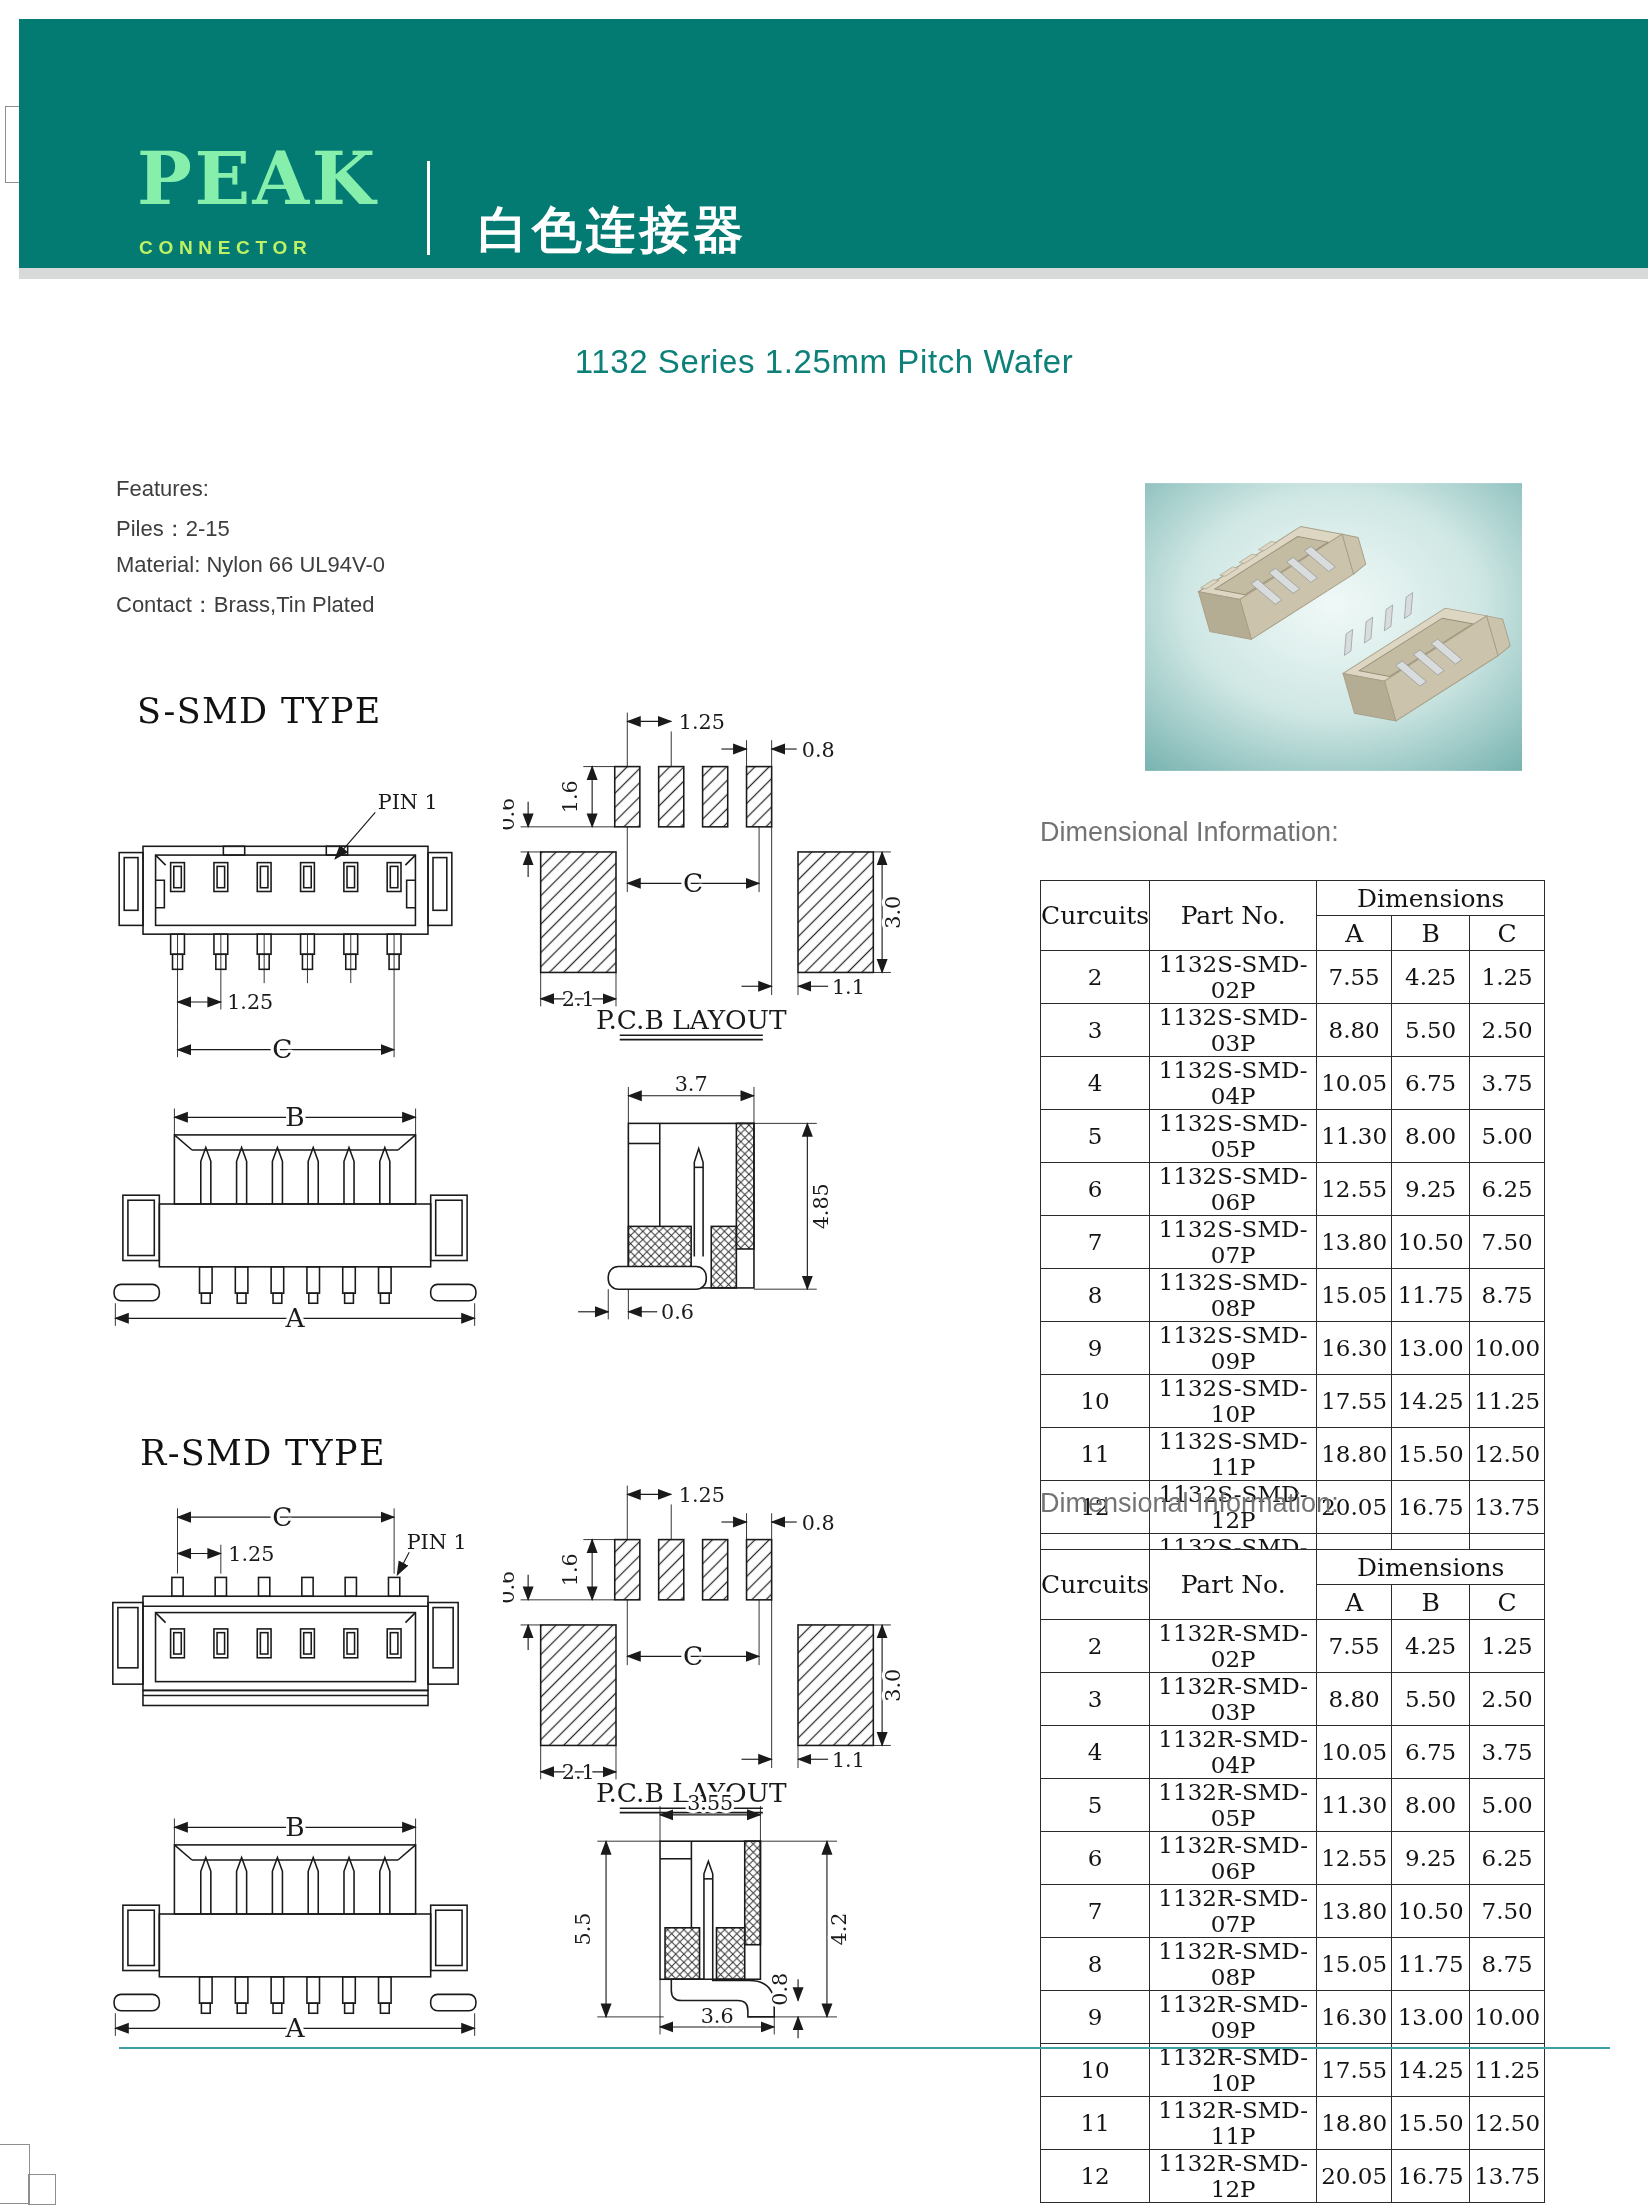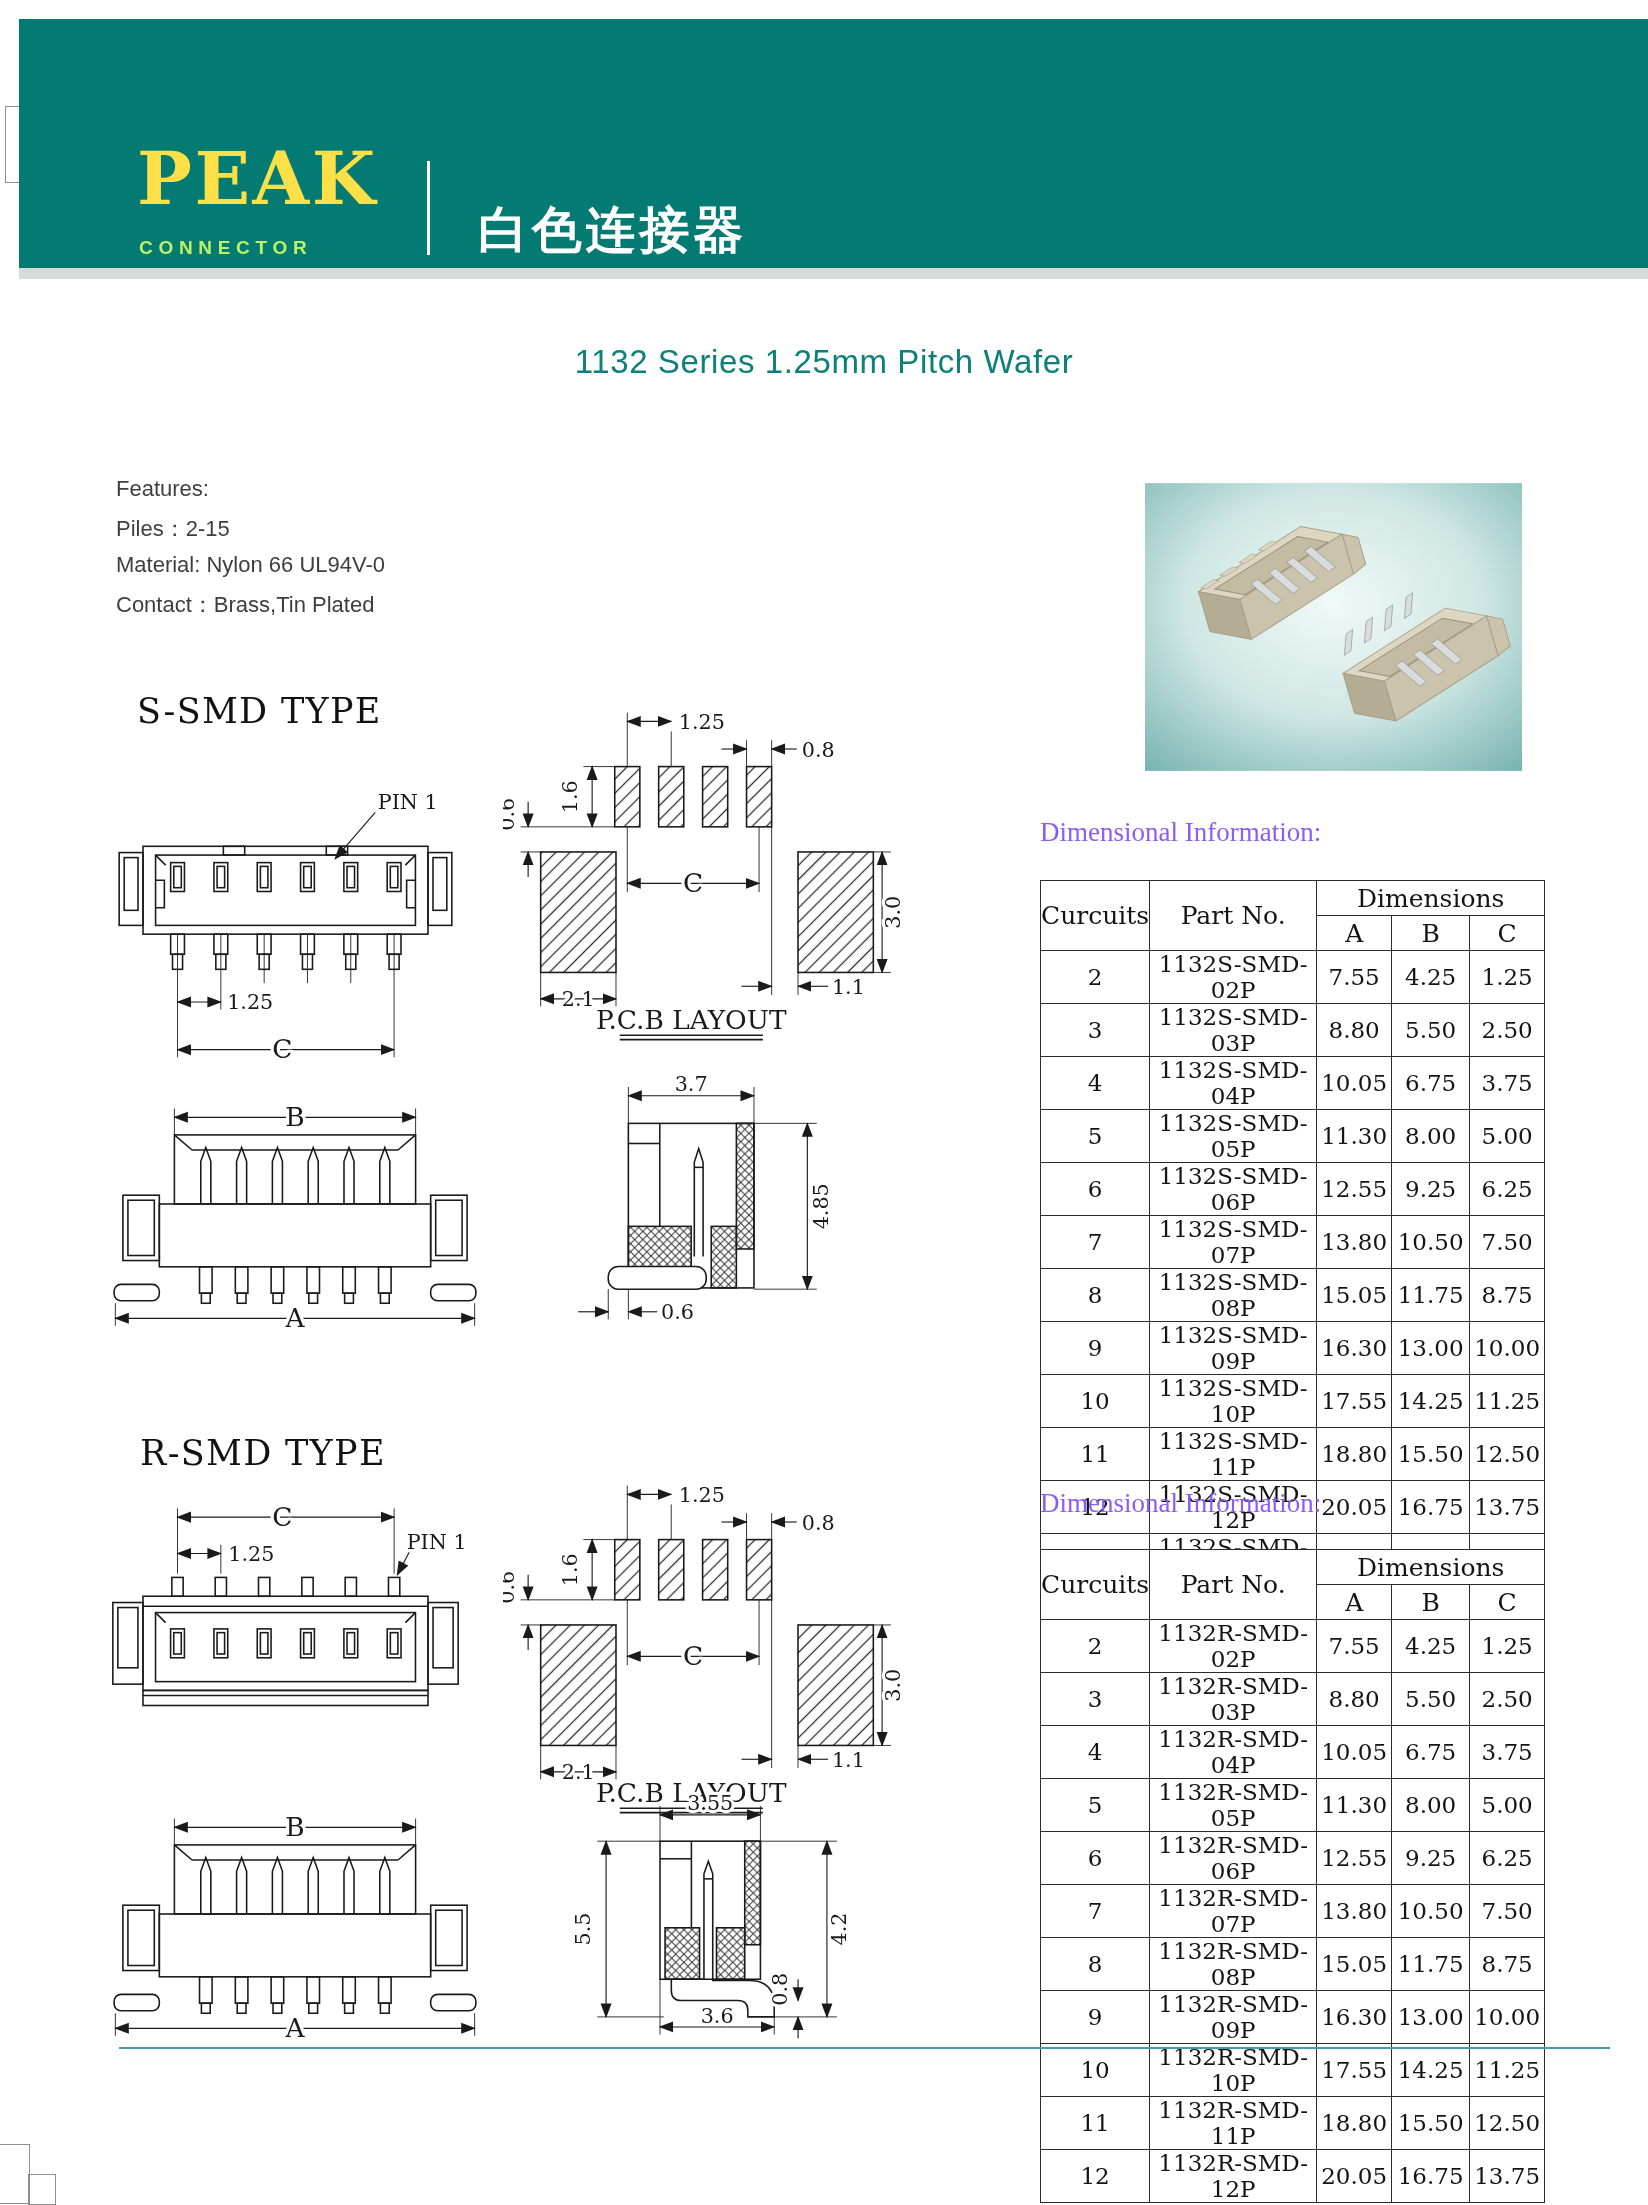--- a/index.html
+++ b/index.html
@@ -2,37 +2,37 @@
 <html style="font-size:10px"><head>
 <meta charset="utf-8">
 <style>
   html,body{margin:0;padding:0;background:#ffffff;}
   .page{position:relative;width:1648px;height:2205px;background:#fff;overflow:hidden;
         font-family:"Liberation Sans",sans-serif;color:#1a1a1a;}
   
   .band{position:absolute;left:19px;top:19px;right:0;height:249px;}
   .graybar{position:absolute;left:19px;top:268px;right:0;height:10.7px;background:#d8dada;}
   .brand{position:absolute;left:118px;top:123px;font-family:"DejaVu Serif",serif;
-         font-weight:bold;font-size:73px;line-height:73px;color:#fde047;letter-spacing:2.5px;}
+         font-weight:bold;font-size:73px;line-height:73px;color:#86efac;letter-spacing:2.5px;}
   .brandsub{position:absolute;left:120px;top:210px;font-size:19px;font-weight:bold;
             letter-spacing:5.7px;color:#bef264;margin-top:8px;}
   .vdiv{position:absolute;left:408px;top:142px;width:2.5px;height:94px;background:#fff;}
   .cn{position:absolute;left:435px;top:178px;font-size:50px;font-weight:bold;color:#fff;
       letter-spacing:3.8px;font-family:"Liberation Sans",sans-serif;margin-left:24px;}
   
   .mark{position:absolute;border:1.9px solid #8e8e8e;background:transparent;}
   
   .doc-title{position:absolute;left:0;top:343px;width:1648px;text-align:center;
              font-size:33px;color:#0d8179;font-weight:500;letter-spacing:0.6px;}
   .features{position:absolute;left:116px;top:476px;font-size:22px;color:#3e3e3e;}
   .features div{height:38px;}
   
   .cadhead{position:absolute;font-family:"DejaVu Serif",serif;font-size:35px;color:#111;
            letter-spacing:1.3px;}
-  .tbltitle{position:absolute;font-family:Liberation Serif, serif;font-size:27px;color:#8b5cf6;}
+  .tbltitle{position:absolute;font-family:Liberation Sans, sans-serif;font-size:27px;color:#737373;}
   
   table.dim{position:absolute;left:1040px;border-collapse:collapse;table-layout:fixed;
             background:#fff;font-family:"DejaVu Serif",serif;padding-left:6px;}
   table.dim th,table.dim td{border:1.9px solid #2b2b2b;text-align:center;padding:0;
             font-weight:normal;color:#141414;}
   table.dim th{font-size:25px;}
   table.dim td{font-size:23px;height:28px;}
   table.dim .h1{height:35px;}
   table.dim .h2{height:35px;}
   

